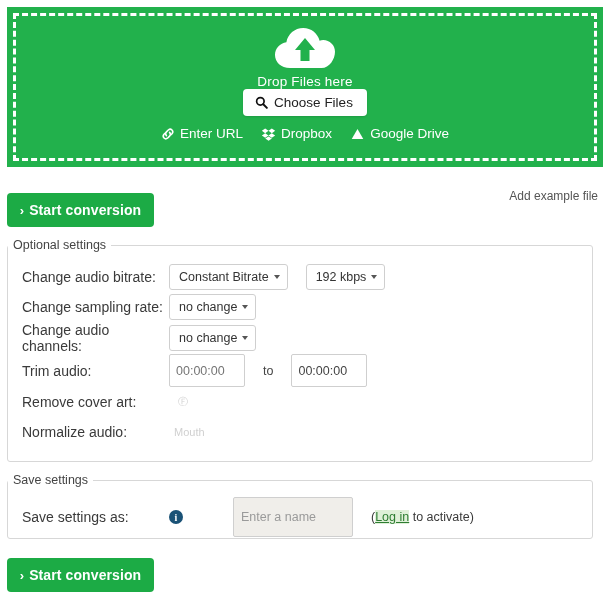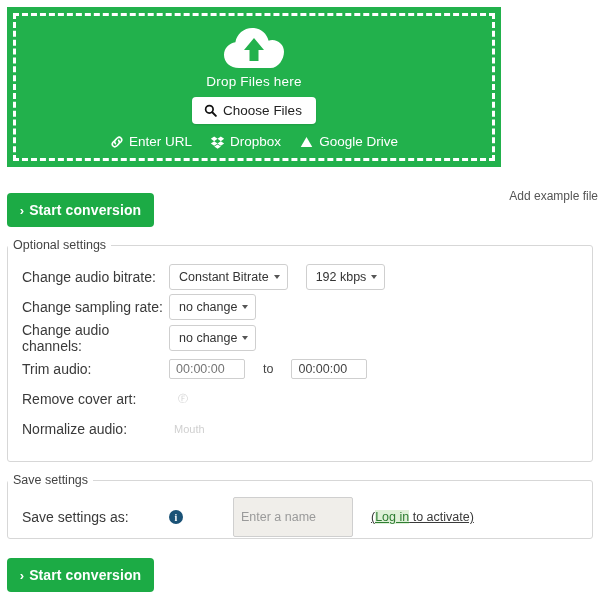--- a/index.html
+++ b/index.html
@@ -13,21 +13,21 @@
     font-size: 13px;
     color: #333333;
     overflow: hidden;
   }
 
   
   .dropzone {
     position: absolute;
     left: 7px;
     top: 7px;
-    width: 494px;
+    width: 596px;
     height: 160px;
     background: #22b14c;
     padding: 6px;
   }
   .dropzone-inner {
     width: 100%;
     height: 100%;
     border: 3px dashed #ffffff;
     display: flex;
     flex-direction: column;
@@ -40,21 +40,20 @@
     height: 44px;
     margin-bottom: 2px;
   }
   .drop-text {
     color: #ffffff;
     font-size: 13.5px;
     margin-top: 2px;
     letter-spacing: .2px;
   }
   .choose-files {
-    margin-top: 8px;
     background: #ffffff;
     border: none;
     border-radius: 4px;
     padding: 6px 14px 6px 12px;
     font-family: "Liberation Sans", sans-serif;
     font-size: 13.5px;
     color: #222222;
     display: flex;
     align-items: center;
     gap: 6px;
@@ -179,21 +178,21 @@
     border-right: 3.5px solid transparent;
     border-top: 4.5px solid #555555;
   }
   .sel.w-bitrate { min-width: 110px; }
   .sel.w-kbps { min-width: 62px; }
   .sel.w-nochange { min-width: 70px; }
 
   
   .time-in {
     width: 76px;
-    height: 20px;
+    height: 33px;
     border: 1px solid #cfcfcf;
     border-radius: 2px;
     background: #ffffff;
     font-family: "Liberation Sans", sans-serif;
     font-size: 12.5px;
     padding: 0 6px;
     color: #444444;
   }
   .time-in.placeholder { color: #bdbdbd; }
   .to-word { font-size: 12.5px; color: #444444; }
@@ -232,21 +231,20 @@
     font-family: "Liberation Sans", sans-serif;
     font-size: 12.5px;
     padding: 0 7px;
     color: #444444;
   }
   .name-in::placeholder { color: #9a9a9a; }
   .activate {
     font-size: 12.5px;
     color: #3a3a3a;
     white-space: nowrap;
-    text-decoration: underline;
   }
   .activate a {
     color: #2e7d32;
     background: #dff0d8;
     text-decoration: underline;
     cursor: pointer;
   }
   .spacer-14 { width: 14px; flex: 0 0 14px; }
 </style>
 </head>

